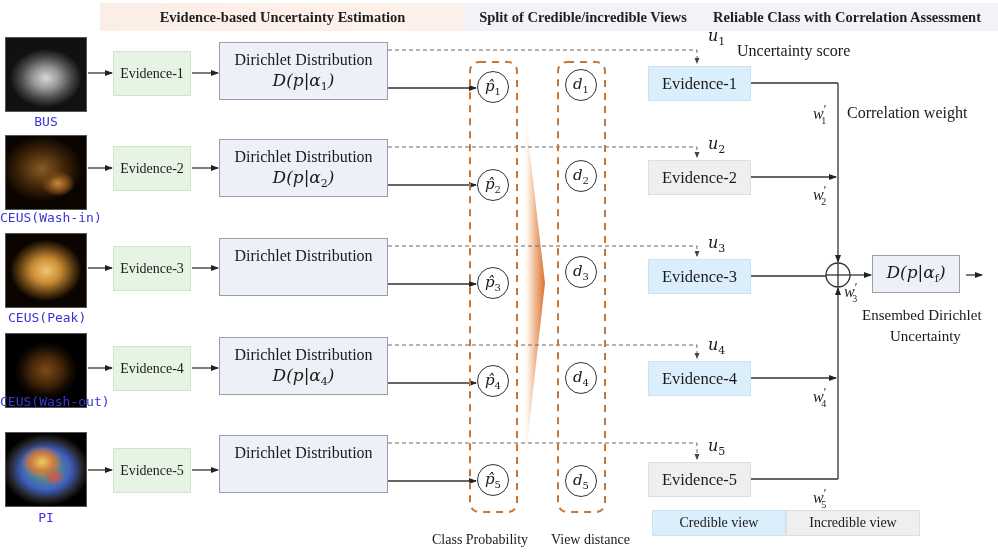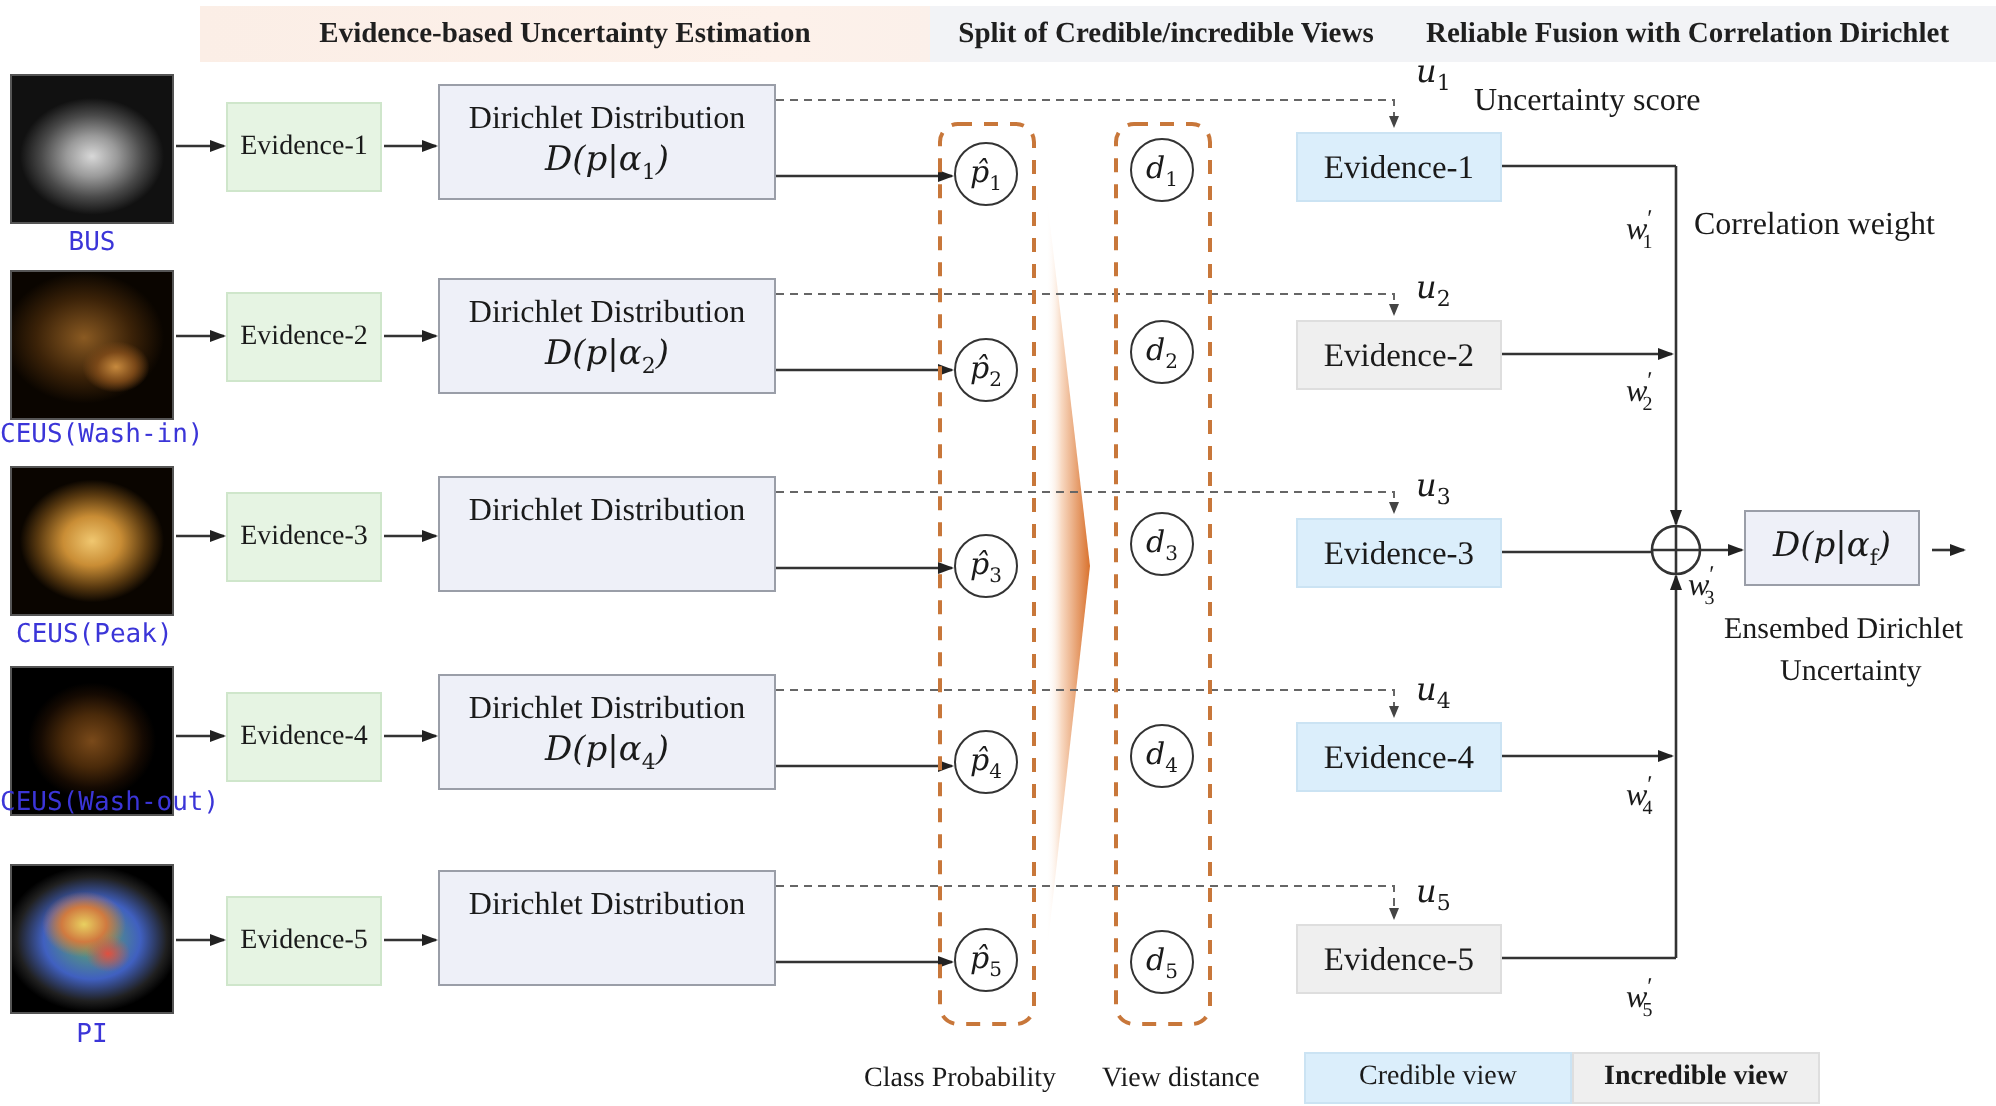--- a/index.html
+++ b/index.html
@@ -29,34 +29,34 @@
   .cred { background:#dbeefb; border:1px solid #cbe3f3; }
   .incred { background:#efefef; border:1px solid #dedede; }
   .ulabel { position:absolute; font-family:"DejaVu Serif",serif; font-style:italic; font-size:16px; }
   .ulabel sub { font-size:11px; font-style:normal; }
   .wlabel { position:absolute; font-family:"Liberation Serif",serif; font-style:italic; font-size:16px; }
   .wlabel sup { font-size:12px; font-style:normal; }
   .wlabel sub { font-size:10px; font-style:normal; }
   .plain { position:absolute; font-size:14.5px; white-space:nowrap; }
   .finalbox { position:absolute; left:872px; top:255px; width:88px; height:38px; background:#eef0f8; border:1.5px solid #9a9ea8;
               box-sizing:border-box; display:flex; align-items:center; justify-content:center; }
-  .legend { position:absolute; top:526px; height:26px; display:flex; align-items:center; justify-content:center; font-size:14px; box-sizing:border-box; }
+  .legend { position:absolute; top:510px; height:26px; display:flex; align-items:center; justify-content:center; font-size:14px; box-sizing:border-box; }
   svg.overlay { position:absolute; left:0; top:0; }
 </style>
 </head>
 <body>
 
 <div class="band band-a">
     <span>Evidence-based Uncertainty Estimation</span>
   </div>
 <div class="band band-b">
     <span>Split of Credible/incredible Views</span>
   </div>
 <div class="band band-c">
-    <span>Reliable Fusion with Correlation Dirichlet</span>
+    <span>Reliable Class with Correlation Assessment</span>
   </div>
 
 <svg class="overlay" width="998" height="553">
   <defs>
     <marker id="ah" markerWidth="8" markerHeight="8" refX="7" refY="4" orient="auto" markerUnits="userSpaceOnUse">
       <path d="M0,1 L8,4 L0,7 Z" fill="#222"></path>
     </marker>
     <marker id="ahs" markerWidth="6" markerHeight="6" refX="5" refY="3" orient="auto" markerUnits="userSpaceOnUse">
       <path d="M0,0.5 L6,3 L0,5.5 Z" fill="#444"></path>
     </marker>
@@ -198,15 +198,15 @@
 
 <div class="finalbox">
   <span class="math"><span>D(p|α</span><sub>f</sub><span>)</span></span>
 </div>
 <div class="plain" style="left:862px;top:307px;font-size:15px;width:140px;">Ensembed Dirichlet</div>
 <div class="plain" style="left:890px;top:328px;font-size:15px;">Uncertainty</div>
 
 <div class="legend cred" style="left:652px;width:134px;">
     <span>Credible view</span>
   </div>
-<div class="legend incred" style="left:786px;width:124px;font-weight:bold;">
+<div class="legend incred" style="left:786px;width:134px;">
     <span>Incredible view</span>
   </div>
 
 </body></html>

